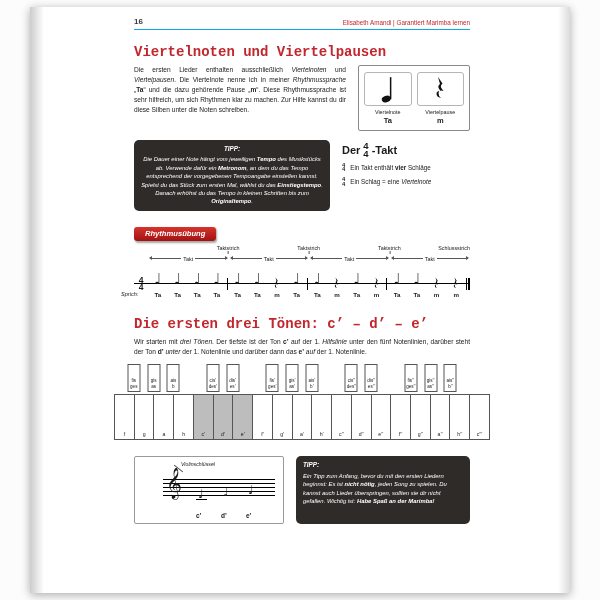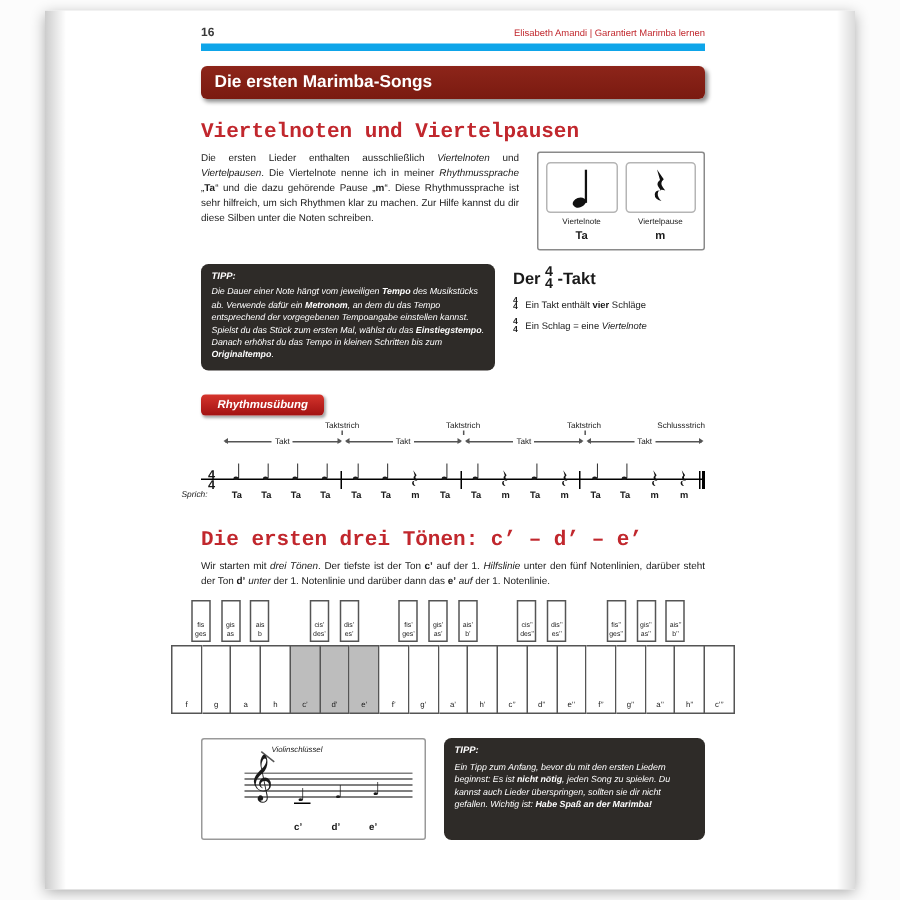--- a/index.html
+++ b/index.html
@@ -8,34 +8,34 @@
   *{box-sizing:border-box;}
   body{margin:0;background:#fcfcfc;font-family:"Liberation Sans",sans-serif;color:#1a1a1a;}
   .page{width:540px;height:586px;margin:7px auto;background:#fff;position:relative;
         box-shadow:0 2px 9px rgba(0,0,0,.32);padding:10px 100px 10px 104px;overflow:hidden;}
   .page::before{content:"";position:absolute;left:0;top:0;bottom:0;width:14px;
         background:linear-gradient(90deg,rgba(0,0,0,.20),rgba(0,0,0,0));pointer-events:none;}
   .page::after{content:"";position:absolute;right:0;top:0;bottom:0;width:12px;
         background:linear-gradient(270deg,rgba(0,0,0,.14),rgba(0,0,0,0));pointer-events:none;}
 
   .hdr{display:flex;justify-content:space-between;align-items:flex-end;
-       border-bottom:5px solid #0ea5e9;padding-bottom:3px;}
+       border-bottom:1px solid #0ea5e9;padding-bottom:3px;}
   .pagenum{font-size:8px;font-weight:bold;color:#3a3a3a;}
   .hdr-right{font-size:6.3px;color:var(--accent);}
 
   .titlebar{margin-top:10px;background:linear-gradient(180deg,#8d251a,var(--header-bar));
        color:#fff;font-weight:bold;font-size:11.5px;padding:5px 9px;border-radius:4px;
        box-shadow:1.5px 2px 3px rgba(0,0,0,.45);}
 
   .h-red{color:var(--accent);font-weight:bold;font-size:14px;margin:14px 0 5px;font-family:Liberation Mono, monospace;}
   .h-red.h2{margin-top:18px;}
 
   p{margin:0;}
   .row{display:flex;gap:12px;}
-  .row2{margin-top:9px;}
+  .row2{margin-top:9px;text-align:center;}
   .para{font-size:6.6px;line-height:1.5;text-align:justify;flex:1;}
   .para.full{margin-bottom:4px;}
   .b{font-weight:bold;} .i{font-style:italic;}
 
   .notebox{width:112px;border:1px solid #8a8a8a;border-radius:2px;display:flex;
        padding:6px 5px 5px;gap:5px;align-self:flex-start;background:#fff;}
   .notecol{flex:1;text-align:center;}
   .symbox{border:1px solid #b5b5b5;border-radius:3px;height:34px;display:flex;
        align-items:center;justify-content:center;margin-bottom:3px;background:#fff;}
   .notelabel{font-size:5.4px;}
@@ -115,21 +115,20 @@
 </head>
 <body>
 
 <div class="page">
 
   <div class="hdr">
     <span class="pagenum">16</span>
     <span class="hdr-right">Elisabeth Amandi | Garantiert Marimba lernen</span>
   </div>
 
-  <div class="titlebar">Die ersten Marimba-Songs</div>
 
   <div class="h-red">Viertelnoten und Viertelpausen</div>
 
   <div class="row">
     <p class="para"><span>Die ersten Lieder enthalten ausschließlich </span><span class="i">Viertelnoten</span><span> und </span><span class="i">Viertelpausen</span><span>. Die Viertelnote nenne ich in meiner </span><span class="i">Rhythmussprache</span><span> „</span><span class="b">Ta</span><span>“ und die dazu gehörende Pause „</span><span class="b">m</span><span>“. Diese Rhythmussprache ist sehr hilfreich, um sich Rhythmen klar zu machen. Zur Hilfe kannst du dir diese Silben unter die Noten schreiben.</span></p>
     <div class="notebox">
       <div class="notecol">
         <div class="symbox">
           <svg width="13" height="28" viewBox="0 0 12 26" aria-hidden="true">
             <ellipse cx="4.8" cy="22.3" rx="4.2" ry="3" transform="rotate(-20 4.8 22.3)" fill="#111"></ellipse>

